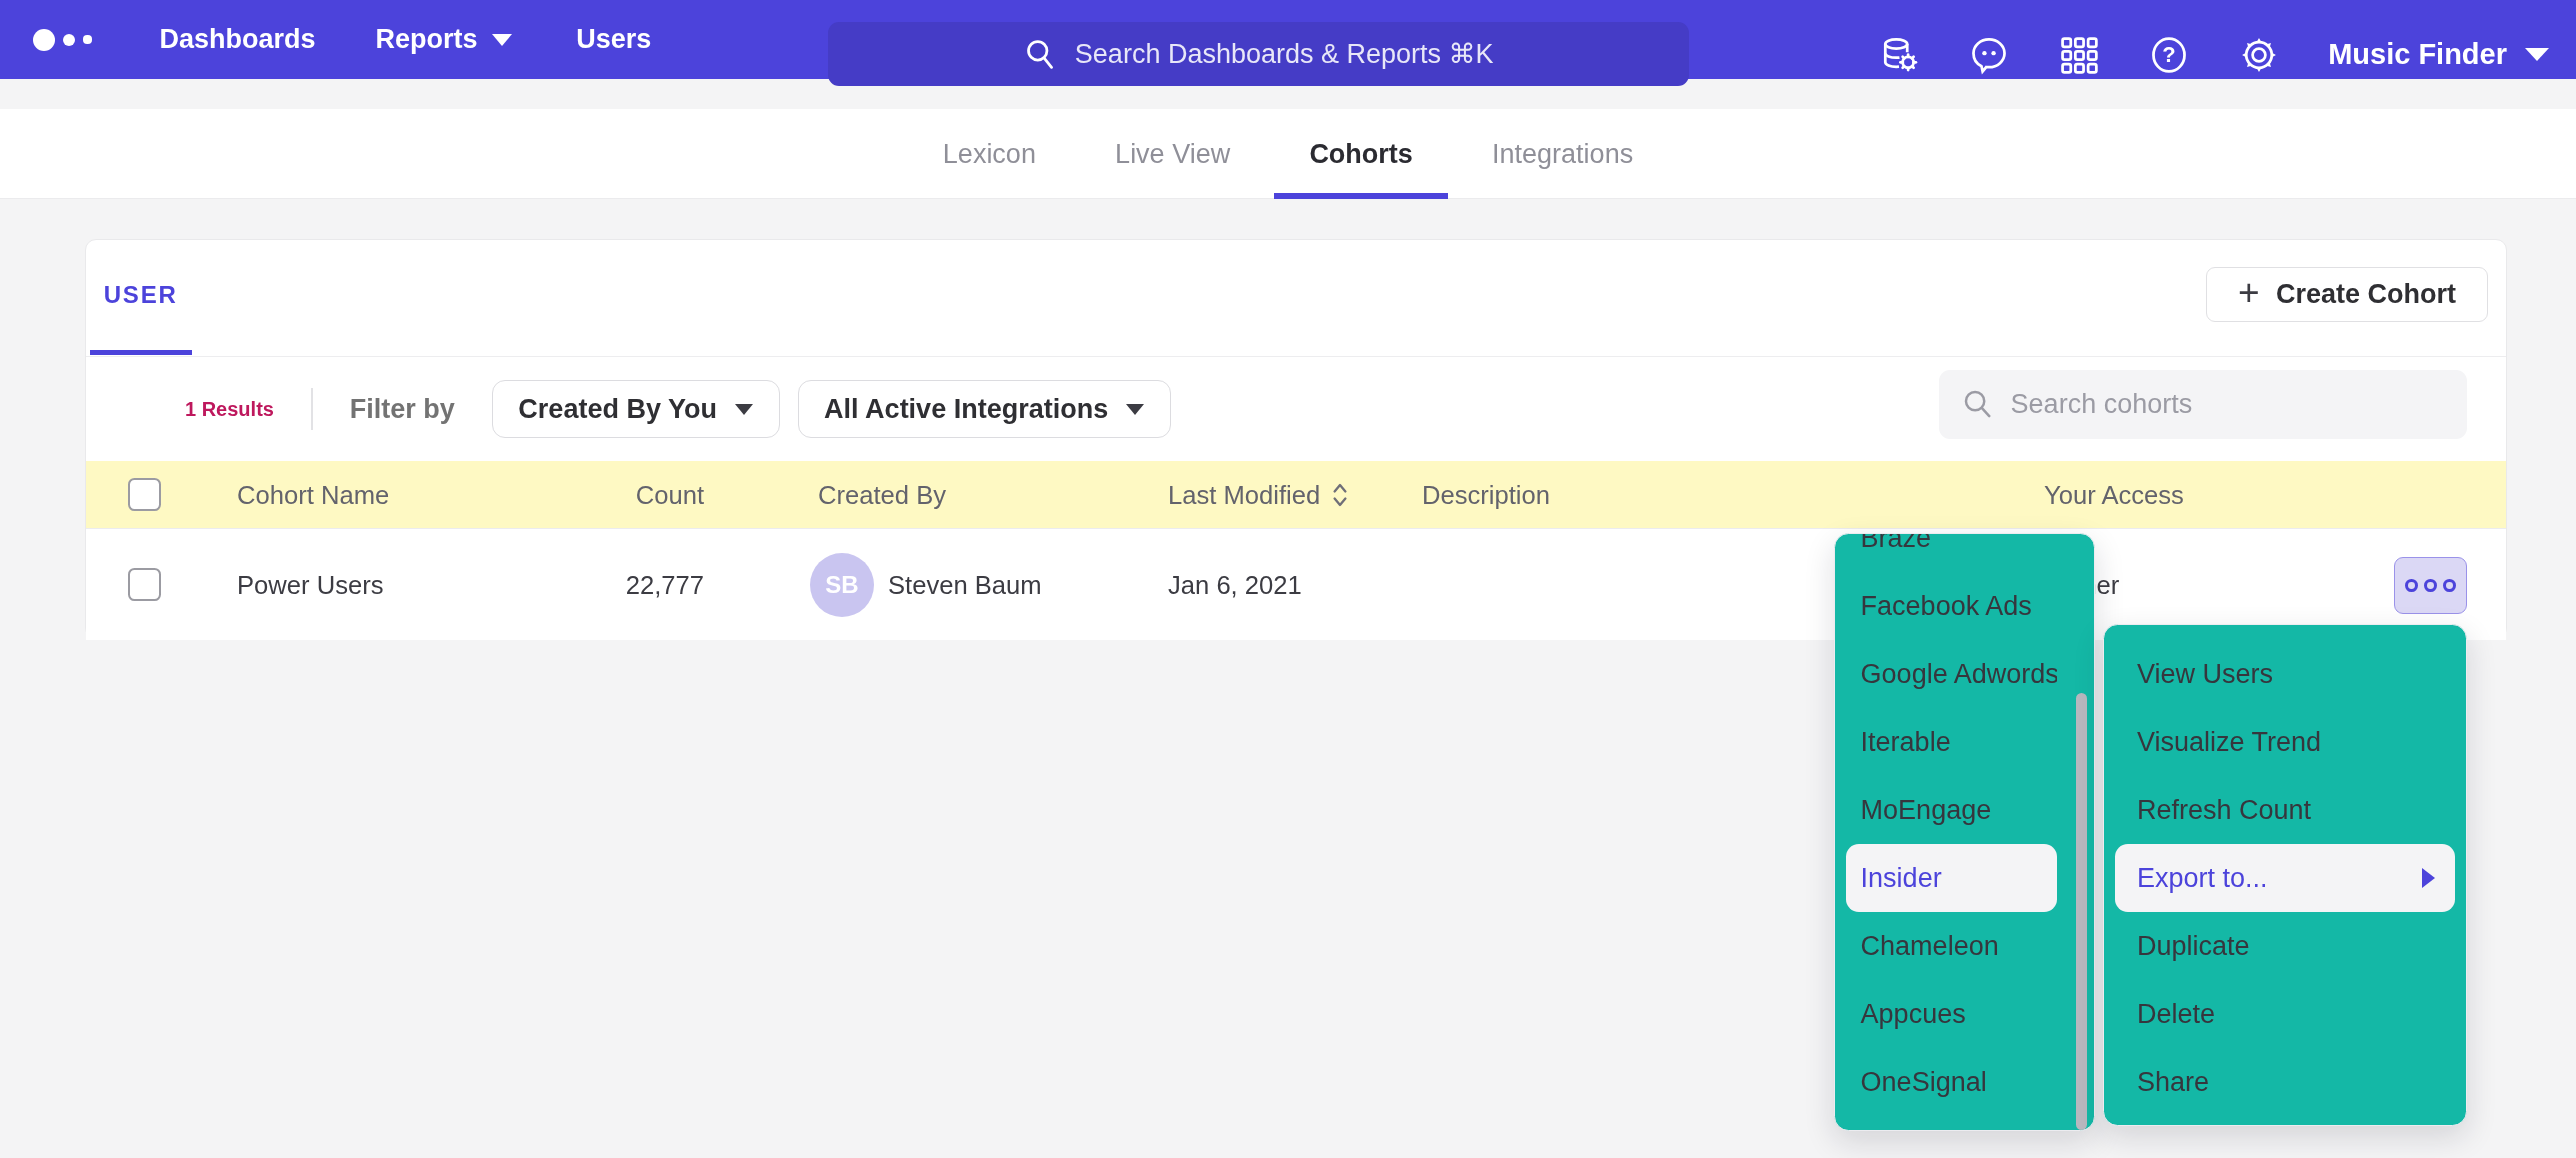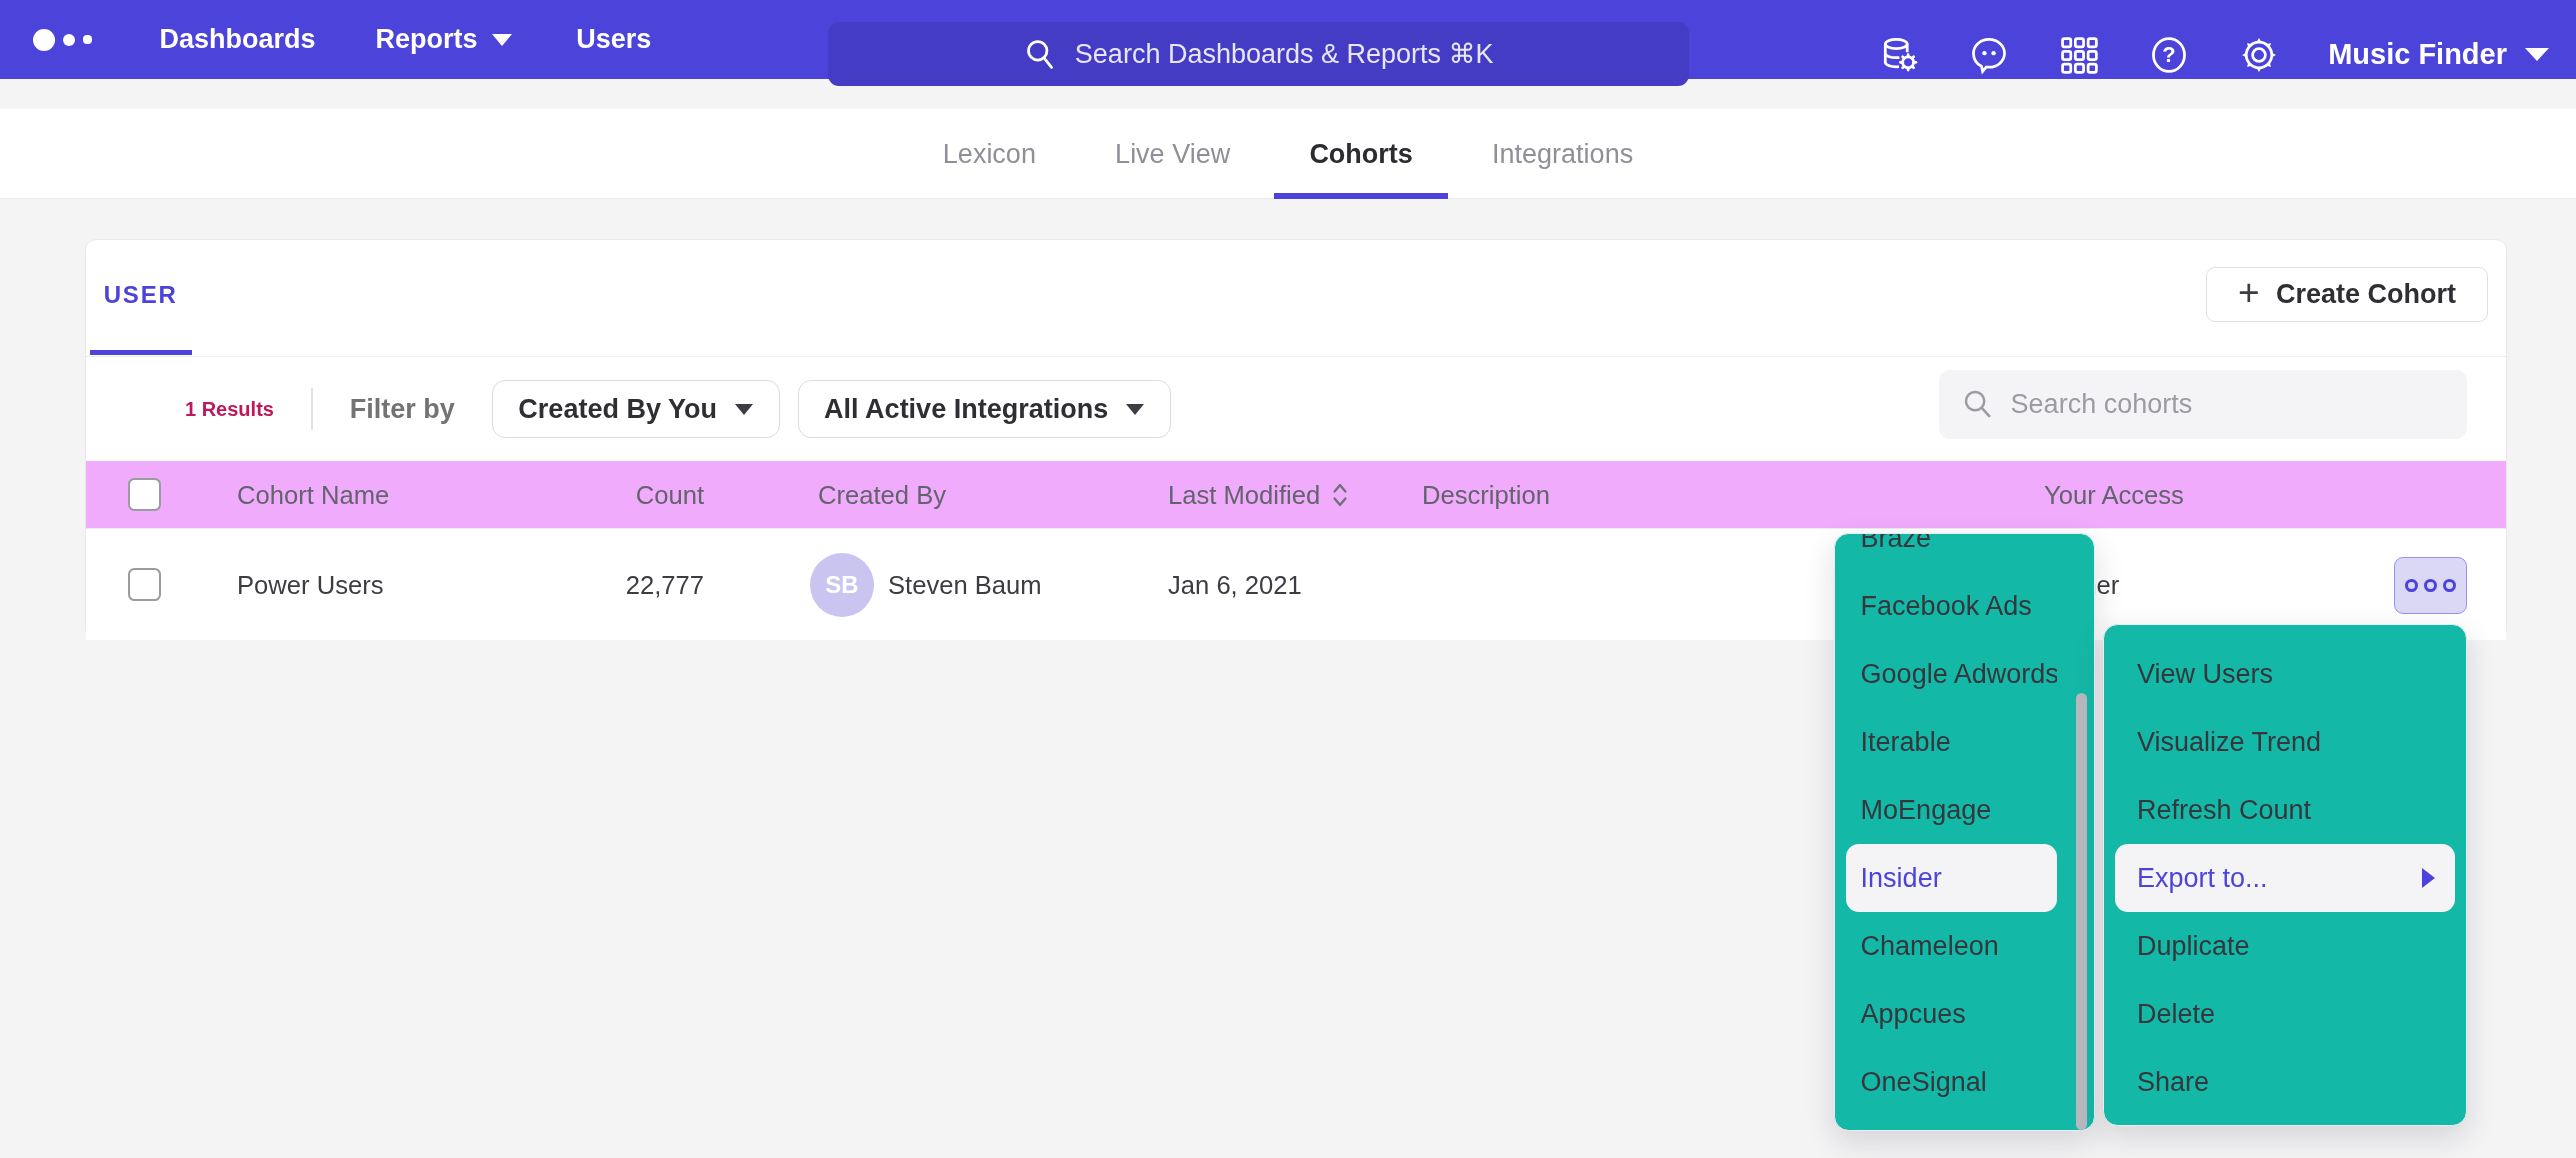--- a/index.html
+++ b/index.html
@@ -83,21 +83,21 @@
   .cohort-search {
     position:absolute; right:39px; top:12.8px; width:528px; height:69px;
     background:#f4f4f6; border-radius:11px; display:flex; align-items:center; padding:0 22px; gap:16.4px;
   }
   .cohort-search input {
     border:none; outline:none; background:transparent; font-size:27px; color:#3c3c43; width:100%;
     font-family:"Liberation Sans", sans-serif;
   }
   .cohort-search input::placeholder { color:#9b9ba4; }
   
-  .thead { height:68px; background:#f0abfc; position:relative; border-bottom:0.9px solid #ececee; }
+  .thead { height:68px; background:#fef9c3; position:relative; border-bottom:0.9px solid #ececee; }
   .trow  { height:111px; position:relative; background:#fff; }
   .cell { position:absolute; font-size:25.6px; color:#63636c; white-space:nowrap; }
   .thead .cell { top:50%; transform:translateY(-50%); }
   .trow .cell { top:50%; transform:translateY(-50%); color:#3c3c43; }
   .cb {
     position:absolute; left:42px; width:33px; height:33px; background:#fff;
     border:2.7px solid #9b9ba2; border-radius:6.4px; cursor:pointer;
   }
   .thead .cb { top:17.4px; } .trow .cb { top:39px; }
   .c-name { left:151px; } 

